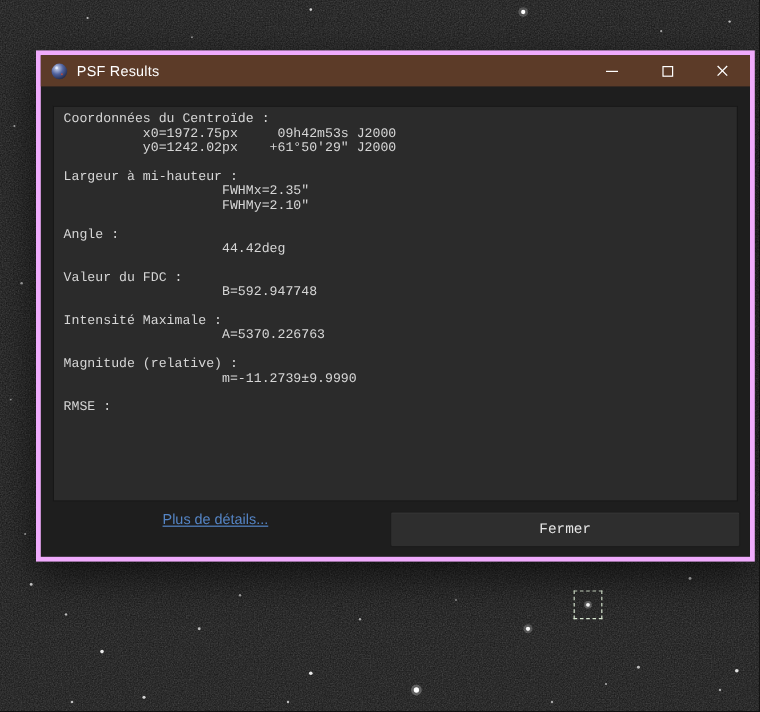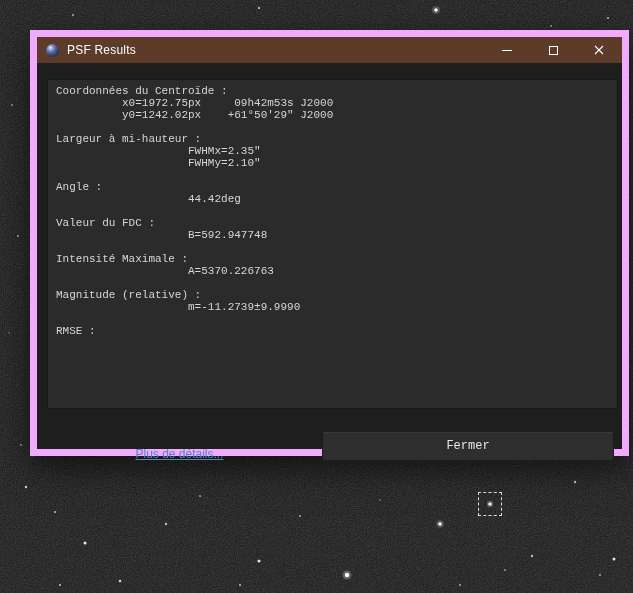--- a/index.html
+++ b/index.html
@@ -18,24 +18,24 @@
     position: absolute;
     left: 478px; top: 492px;
     width: 24px; height: 24px;
     border: 1px dashed var(--selection-border, #d9e8d2);
     box-sizing: border-box;
   }
 
   
   .window {
     position: absolute;
-    left: 30px; top: 30px;
+    left: 30px; top: 42px;
     width: 599px; height: 426px;
     background: var(--dialog-bg, #1e1e1e);
-    border: 7px solid #f0abfc;
+    border: 4px solid #f0abfc;
     box-sizing: border-box;
     box-shadow: 0 12px 32px rgba(0,0,0,.6);
   }
   .titlebar {
     height: 26px;
     background: var(--titlebar-bg, #5c3b28);
     display: flex;
     align-items: center;
     padding-left: 8px;
   }
@@ -73,21 +73,21 @@
     color: var(--report-text, #d6d6d6);
   }
 
   .actions {
     position: absolute;
     left: 0; right: 0; bottom: 0;
     height: 54px;
     padding-top: 10px;
     box-sizing: border-box;
     display: flex;
-    align-items: flex-end;
+    align-items: flex-start;
   }
   .link-area { flex: 1; display: flex; justify-content: center; }
   .details-link {
     color: var(--link-color, #5585c5);
     text-decoration: underline;
     font-size: 12px;
     cursor: pointer;
   }
   .fermer {
     width: 292px; height: 30px;

